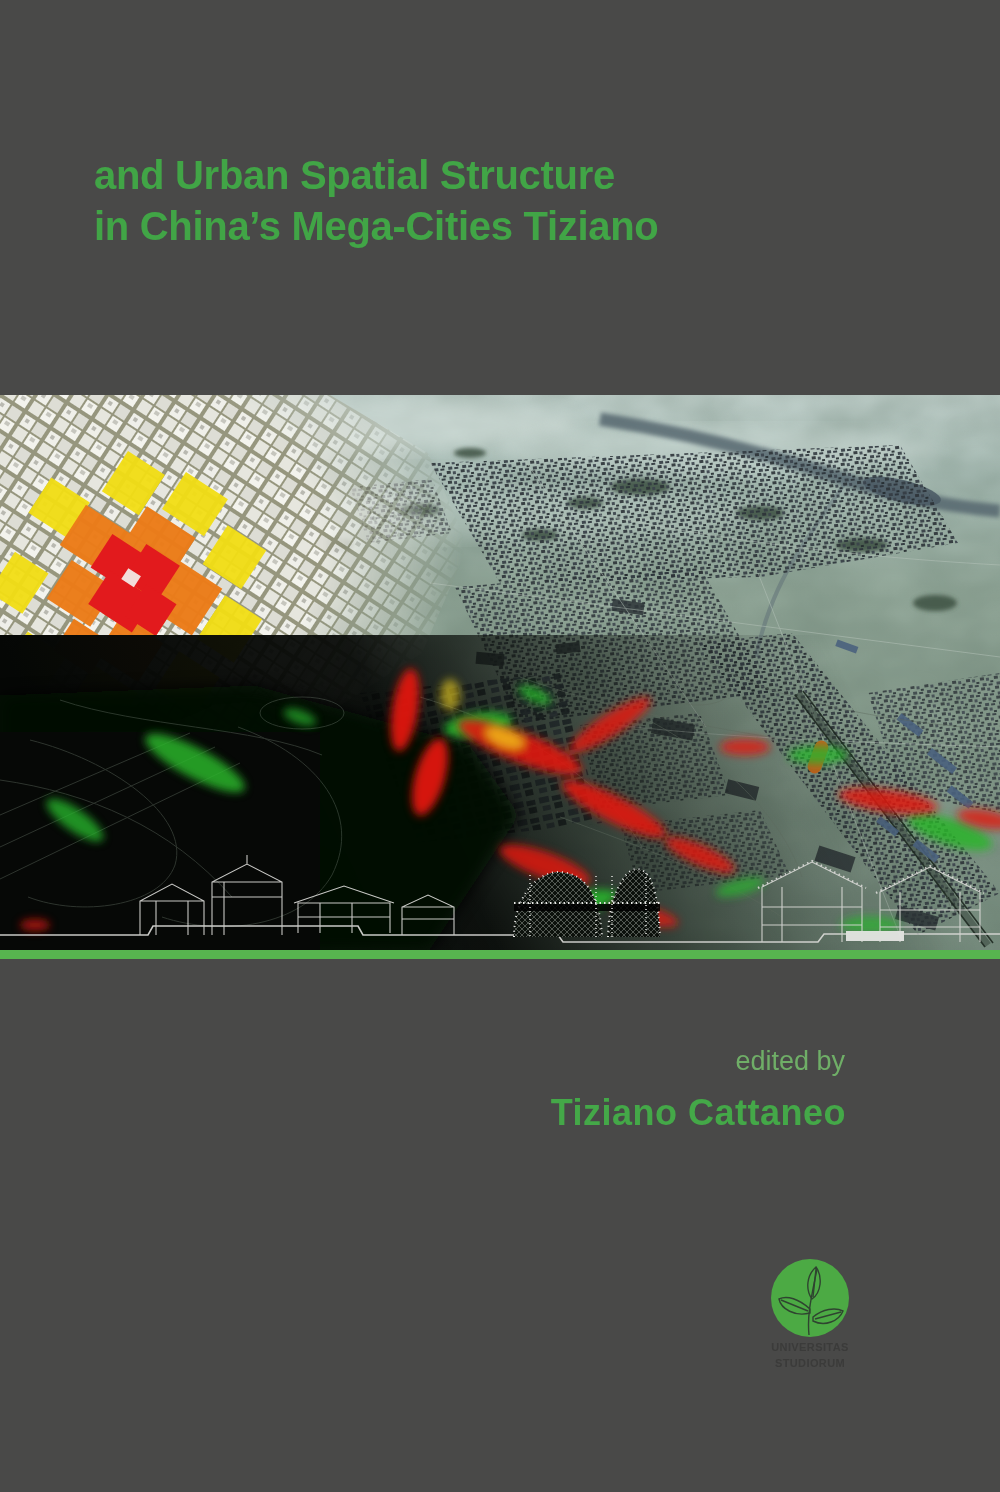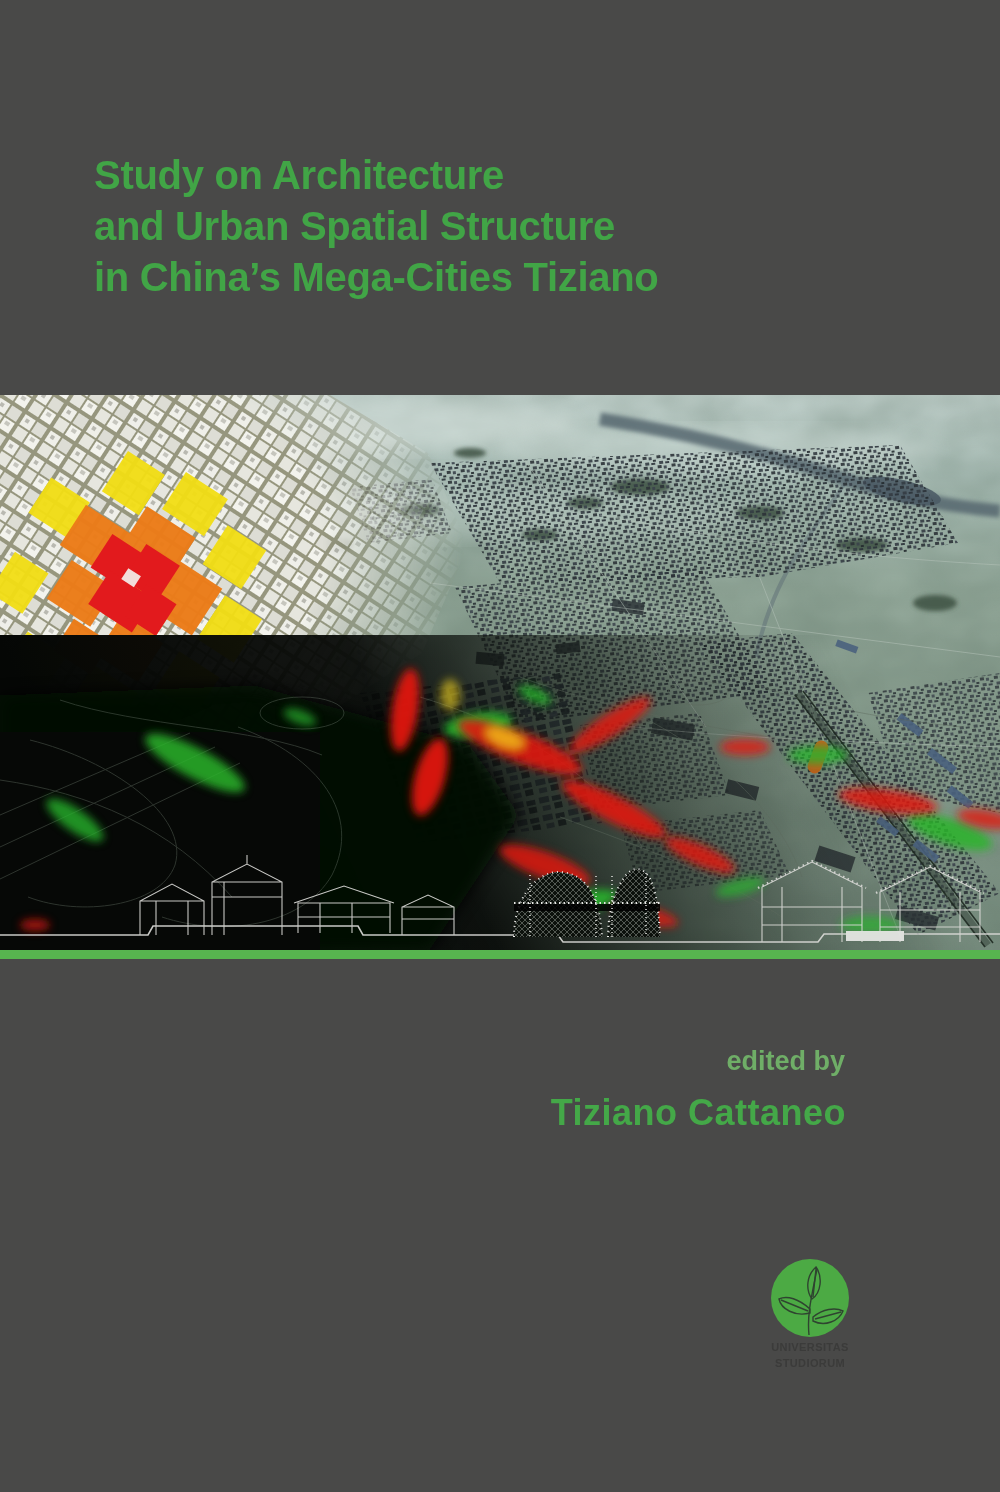--- a/index.html
+++ b/index.html
@@ -14,21 +14,21 @@
     color:var(--title-green,#41a546);
   }
   .collage{position:absolute;left:0;top:395px;width:1000px;height:555px;}
   .collage svg{display:block;width:100%;height:100%;}
   .stripe{
     position:absolute;left:0;top:950px;width:1000px;height:9px;
     background:var(--stripe-green,#57b44f);
   }
   .edited-by{
     position:absolute;right:155px;top:1046px;
-    font-size:27px;font-weight:700;
+    font-size:27px;font-weight:400;
     color:var(--editedby-green,#6fae67);
   }
   .editor-name{
     position:absolute;right:154px;top:1092px;
     font-size:36px;font-weight:700;letter-spacing:0.5px;
     color:var(--editor-green,#44a848);
   }
   .logo{position:absolute;left:771px;top:1259px;width:78px;height:78px;}
   .logo-circle{
     position:absolute;inset:0;border-radius:50%;
@@ -40,21 +40,20 @@
     text-align:center;font-weight:700;font-size:11px;line-height:16px;
     letter-spacing:0.4px;color:var(--logo-text-gray,#3b3b3a);
   }
 </style>
 </head>
 <body>
 
 <div class="cover">
 
   <div class="title">
-    <div>Study on Architecture</div>
     <div>and Urban Spatial Structure</div>
     <div>in China’s Mega-Cities Tiziano</div>
   </div>
 
   <div class="collage">
     <svg viewBox="0 0 1000 555" preserveAspectRatio="none">
       <defs>
         <linearGradient id="terr" x1="0" y1="0" x2="0" y2="1">
           <stop offset="0" stop-color="#c6d5d1"></stop>
           <stop offset="0.15" stop-color="#adc1ba"></stop>

